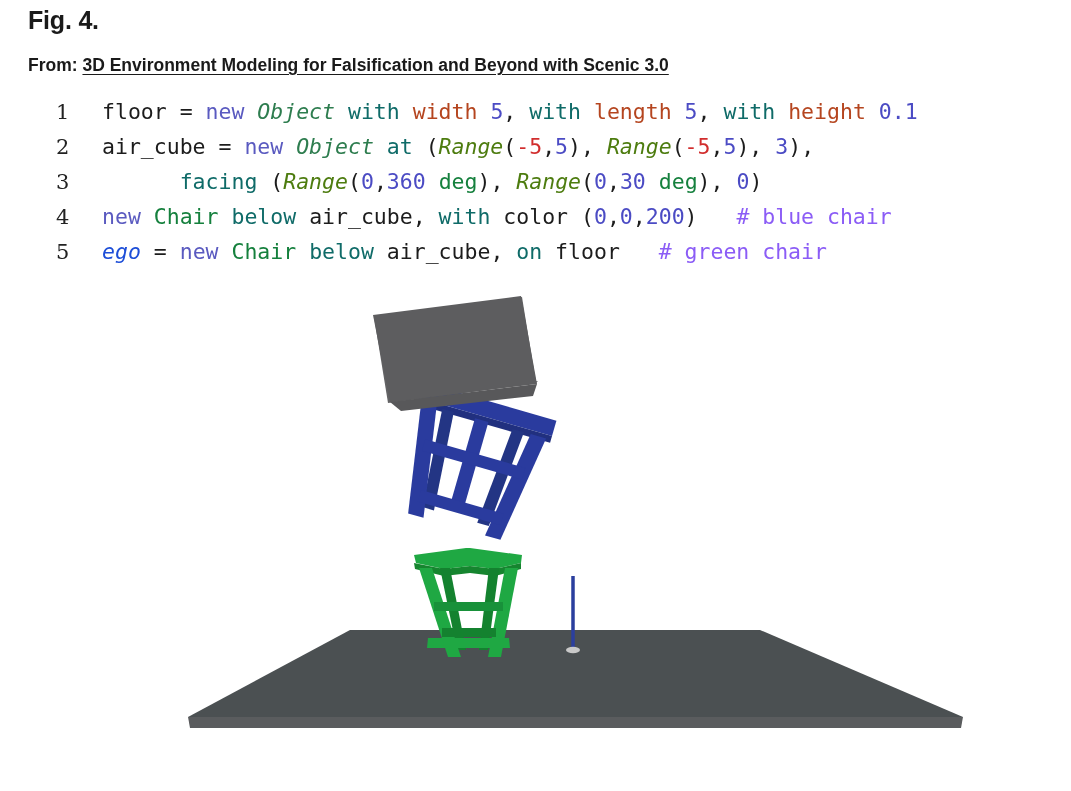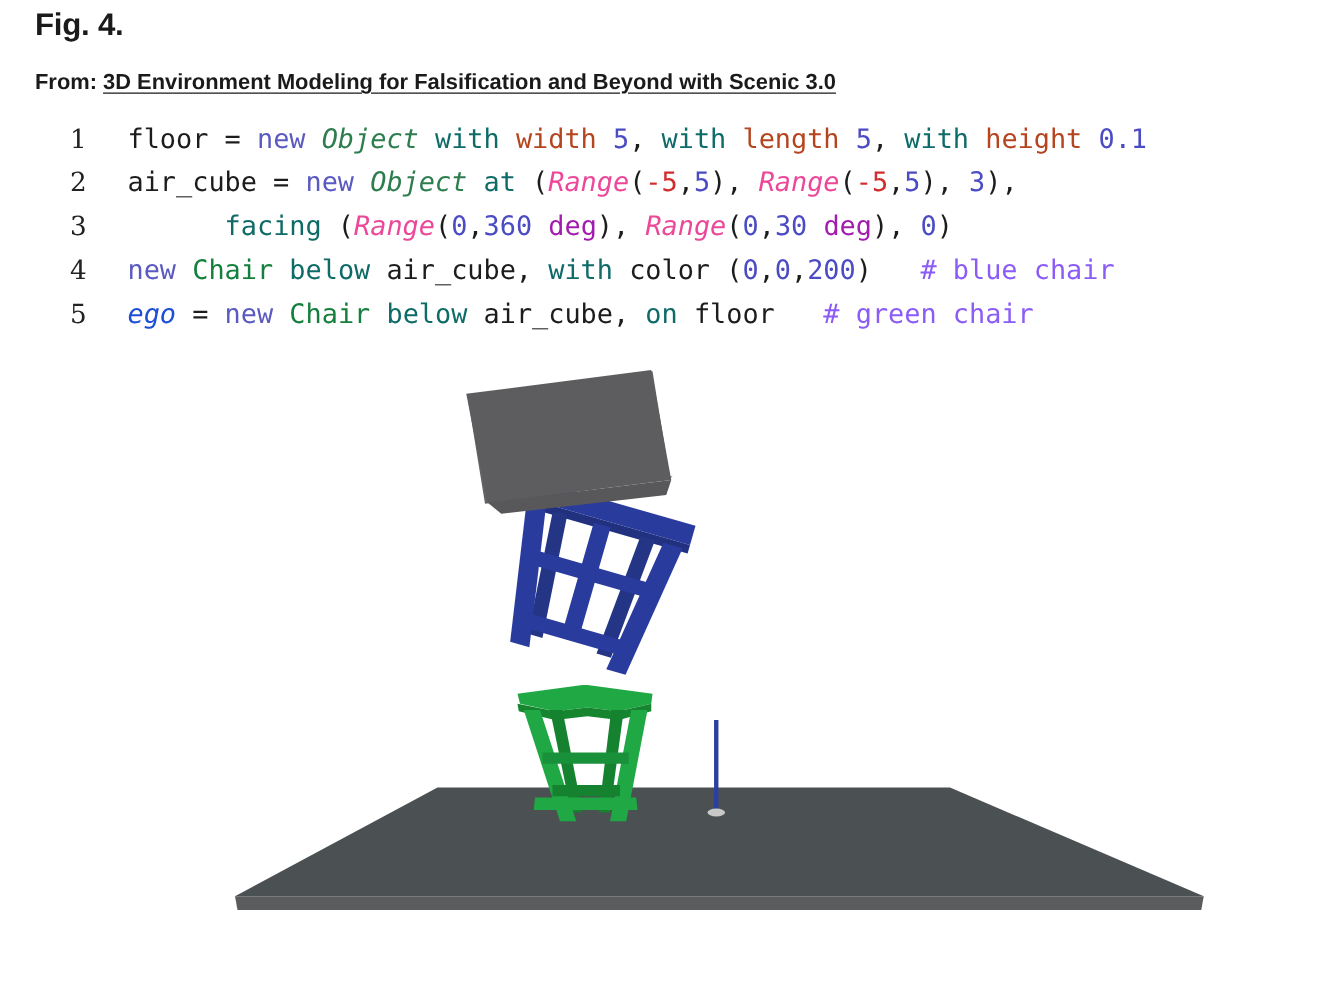--- a/index.html
+++ b/index.html
@@ -82,22 +82,22 @@
     text-align: left;
   }
   .tok-plain    { color: #1c1c1c; }
   .tok-kw       { color: #5a5ac0; }                    
   .tok-type     { color: #2e7d4f; font-style: italic; } 
   .tok-class    { color: #15803d; }                     
   .tok-spec     { color: #0f6b68; }                     
   .tok-prop     { color: #b5451f; }                     
   .tok-num      { color: #4b4bc4; }                     
   .tok-neg      { color: #d12d2d; }                     
-  .tok-deg      { color: #a21caf; }                     
-  .tok-range    { color: #ec4899; font-style: italic; } 
+  .tok-deg      { color: #15803d; }                     
+  .tok-range    { color: #4d7c0f; font-style: italic; } 
   .tok-ego      { color: #1d4ed8; font-style: italic; } 
   .tok-comment  { color: #8b5cf6; }
 
   
   .scene {
     position: absolute;
     left: 0px;
     top: 280px;
     width: 1071px;
     height: 450px;

